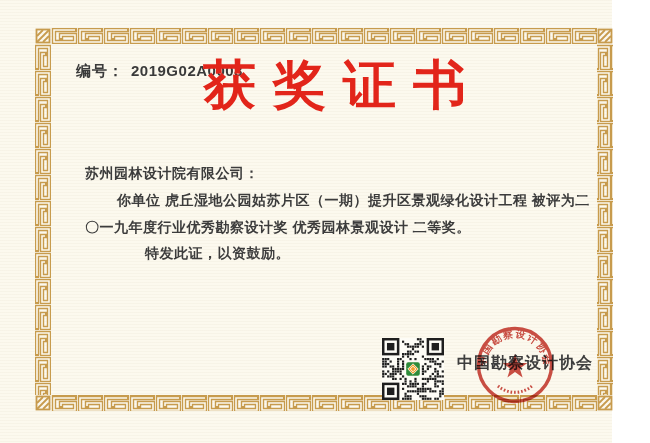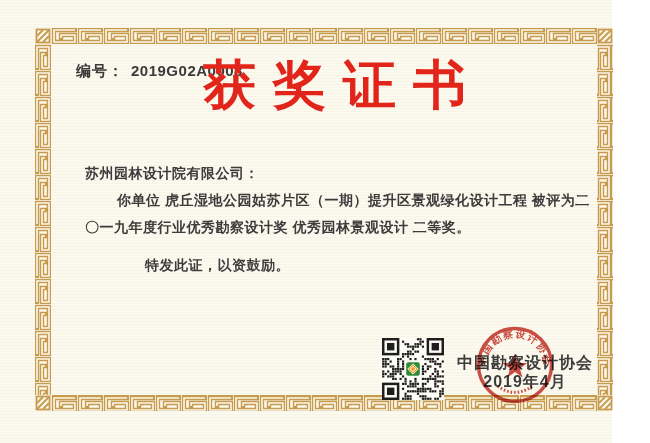--- a/index.html
+++ b/index.html
@@ -24,21 +24,21 @@
     font-size:53px;font-weight:bold;color:#e2251a;
     letter-spacing:17px;white-space:nowrap;line-height:1.1;
   }
   .recipient,.bl{
     position:absolute;font-size:14px;color:#3c3c3c;font-weight:600;
     white-space:nowrap;letter-spacing:0.5px;line-height:1;
   }
   .recipient{left:85px;top:166px;}
   .l1{left:117px;top:193px;}
   .l2{left:85px;top:220px;}
-  .l3{left:117px;top:258px;padding-left:28px;}
+  .l3{left:117px;top:246px;padding-left:28px;}
   .issuer,.date{
     position:absolute;left:445px;width:160px;text-align:center;
     font-size:16px;color:#3d3d3d;font-weight:600;white-space:nowrap;letter-spacing:1px;
   }
   .issuer{top:353px;}
   .date{top:372px;}
   .qr{position:absolute;left:382px;top:338px;width:62px;height:62px;}
   .seal{
     position:absolute;left:470px;top:320px;width:90px;height:90px;
     opacity:0.88;mix-blend-mode:multiply;
@@ -99,21 +99,20 @@
   </div>
 
   <h1 class="title">获奖证书</h1>
 
   <div class="recipient">苏州园林设计院有限公司：</div>
   <div class="bl l1">你单位  虎丘湿地公园姑苏片区（一期）提升区景观绿化设计工程  被评为二</div>
   <div class="bl l2">〇一九年度行业优秀勘察设计奖 优秀园林景观设计 二等奖。</div>
   <div class="bl l3">特发此证，以资鼓励。</div>
 
   <div class="issuer">中国勘察设计协会</div>
-  <div class="date">2019年4月</div>
 
   <svg id="qr-svg" class="qr" viewBox="0 0 62 62" aria-hidden="true">
       <rect x="0" y="0" width="62" height="62" fill="#fdfcf6"></rect>
       <rect x="34.87" y="0.15" width="2.18" height="2.18" fill="#1e1e1e"></rect>
       <rect x="37.35" y="0.15" width="2.18" height="2.18" fill="#1e1e1e"></rect>
       <rect x="19.99" y="2.63" width="2.18" height="2.18" fill="#1e1e1e"></rect>
       <rect x="37.35" y="2.63" width="2.18" height="2.18" fill="#1e1e1e"></rect>
       <rect x="39.83" y="2.63" width="2.18" height="2.18" fill="#1e1e1e"></rect>
       <rect x="22.47" y="5.11" width="2.18" height="2.18" fill="#1e1e1e"></rect>
       <rect x="24.95" y="5.11" width="2.18" height="2.18" fill="#1e1e1e"></rect>

